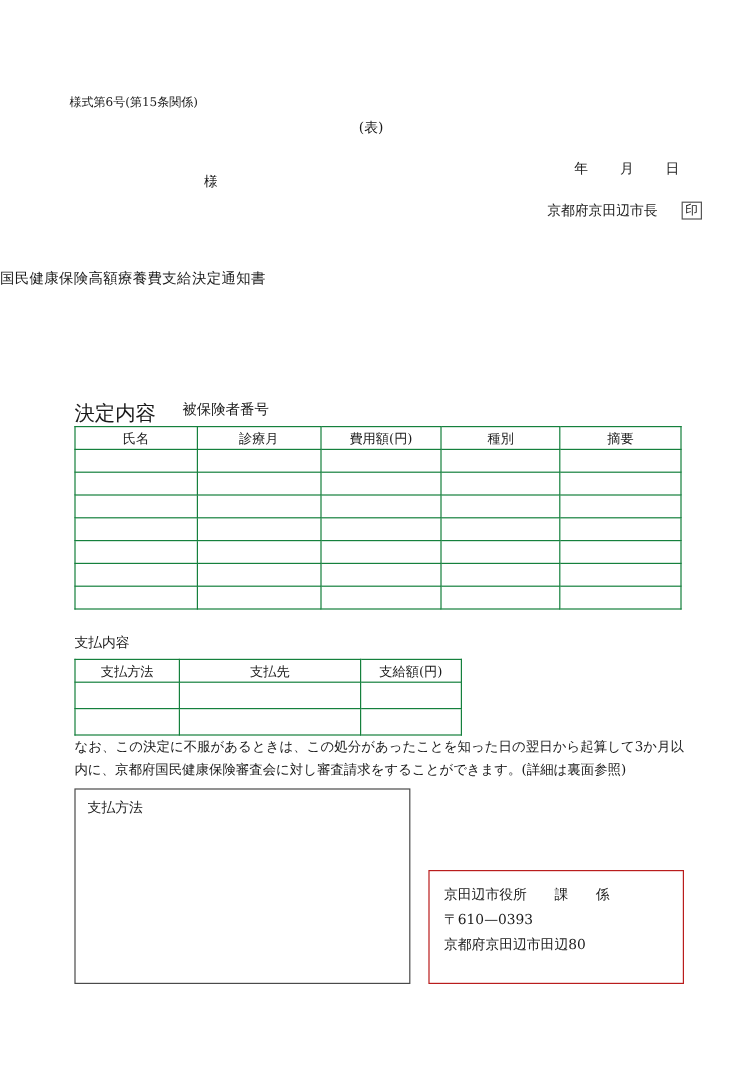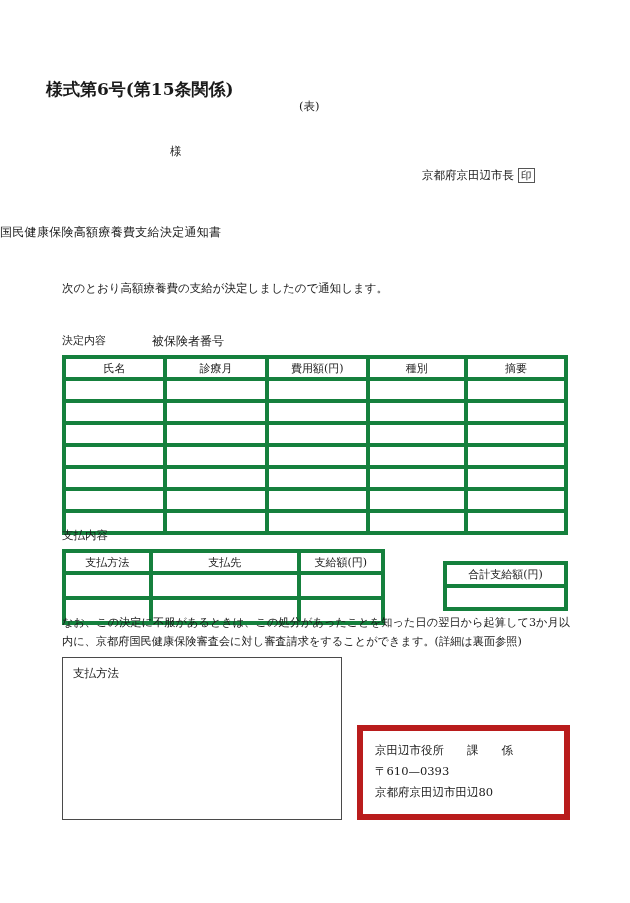--- a/index.html
+++ b/index.html
@@ -19,50 +19,49 @@
     position: relative;
     width: 630px;
     height: 903px;
   }
 
   
   .abs { position: absolute; white-space: pre; }
 
   
   .form-no {
-    left: 46px;
+    left: 58px;
     top: 78px;
-    font-size: 17px;
-    font-weight: bold;
+    font-size: 10px;
   }
   .omote {
     left: 299px;
     top: 99px;
     font-size: 11.5px;
   }
   .date-line {
     left: 462px;
     top: 119px;
     font-size: 11.5px;
     letter-spacing: 0.5px;
   }
   .date-line span { display: inline-block; }
   .date-gap { width: 26px; }
   .sama {
     left: 170px;
     top: 144px;
     font-size: 11.5px;
   }
   .mayor-line {
-    left: 422px;
+    left: 456px;
     top: 168px;
     font-size: 11.5px;
     display: flex;
     align-items: flex-start;
-    gap: 4px;
+    gap: 20px;
   }
   .seal-box {
     display: inline-block;
     border: 1px solid #555;
     padding: 0px 2px 1px 2px;
     font-size: 10.5px;
     line-height: 1.15;
   }
 
   
@@ -77,40 +76,40 @@
   .intro {
     left: 62px;
     top: 281px;
     font-size: 11.5px;
   }
 
   
   .label-kettei {
     left: 62px;
     top: 333px;
-    font-size: 11px;
+    font-size: 17px;
   }
   .label-hihokensha {
     left: 152px;
     top: 333px;
     font-size: 12px;
   }
   .label-shiharai {
     left: 62px;
     top: 528px;
     font-size: 11.5px;
   }
 
   
   table {
     border-collapse: collapse;
     position: absolute;
   }
   table td, table th {
-    border: 4px solid #15803d;
+    border: 1px solid #15803d;
     font-weight: normal;
     font-size: 11px;
     text-align: center;
     padding: 0;
   }
 
   
   #decision-table {
     left: 62px;
     top: 355px;
@@ -163,49 +162,51 @@
     left: 10px;
     top: 8px;
     font-size: 11.5px;
   }
   .contact-box {
     position: absolute;
     left: 357px;
     top: 725px;
     width: 213px;
     height: 95px;
-    border: 6px solid #b91c1c;
+    border: 1px solid #b91c1c;
     box-sizing: border-box;
     padding: 9px 0 0 12px;
   }
   .contact-line {
     font-size: 11.5px;
     line-height: 21px;
     white-space: pre;
   }
 </style>
 </head>
 <body>
 
 <div class="page">
 
   <div class="abs form-no">様式第6号(第15条関係)</div>
 
   <div class="abs omote">(表)</div>
 
+  <div class="abs date-line">
+    <span>年</span><span class="date-gap"></span><span>月</span><span class="date-gap"></span><span>日</span>
+  </div>
 
   <div class="abs sama">様</div>
 
   <div class="abs mayor-line">
     <span>京都府京田辺市長</span>
     <span class="seal-box">印</span>
   </div>
 
   <div class="abs doc-title">国民健康保険高額療養費支給決定通知書</div>
-  <div class="abs intro">次のとおり高額療養費の支給が決定しましたので通知します。</div>
 
   <div class="abs label-kettei">決定内容</div>
   <div class="abs label-hihokensha">被保険者番号</div>
 
   <table id="decision-table">
     <thead>
       <tr>
         <th style="width:102px">氏名</th>
         <th style="width:103px">診療月</th>
         <th style="width:101px">費用額(円)</th>
@@ -283,32 +284,20 @@
         <td></td>
       </tr>
       <tr>
         <td></td>
         <td></td>
         <td></td>
       </tr>
     </tbody>
   </table>
 
-  <table id="total-table">
-    <thead>
-      <tr>
-        <th>合計支給額(円)</th>
-      </tr>
-    </thead>
-    <tbody>
-      <tr>
-        <td></td>
-      </tr>
-    </tbody>
-  </table>
 
   <div class="appeal">なお、この決定に不服があるときは、この処分があったことを知った日の翌日から起算して3か月以内に、京都府国民健康保険審査会に対し審査請求をすることができます。(詳細は裏面参照)</div>
 
   <div class="method-box">
     <div class="method-box-label">支払方法</div>
   </div>
 
   <div class="contact-box">
     <div class="contact-line">京田辺市役所　　課　　係</div>
     <div class="contact-line">〒610—0393</div>

